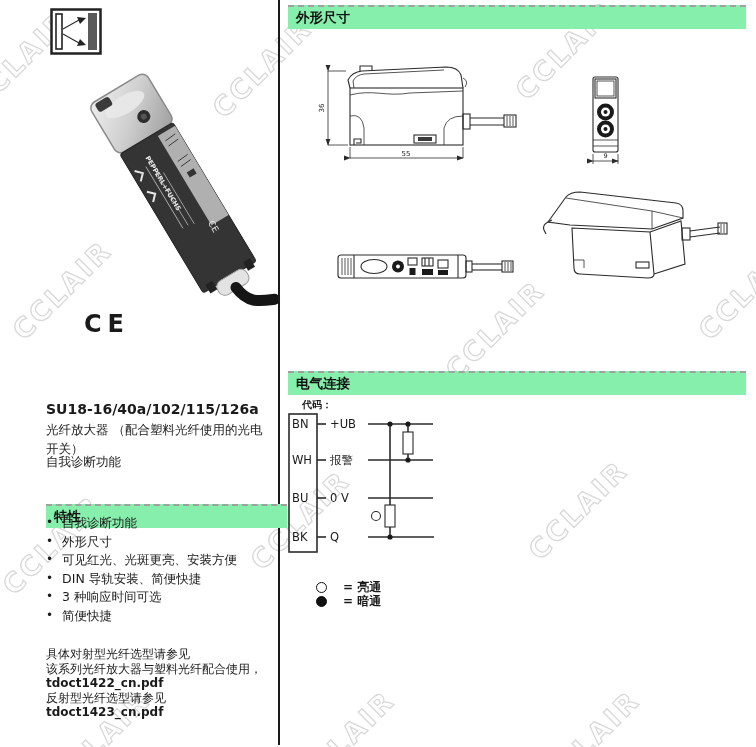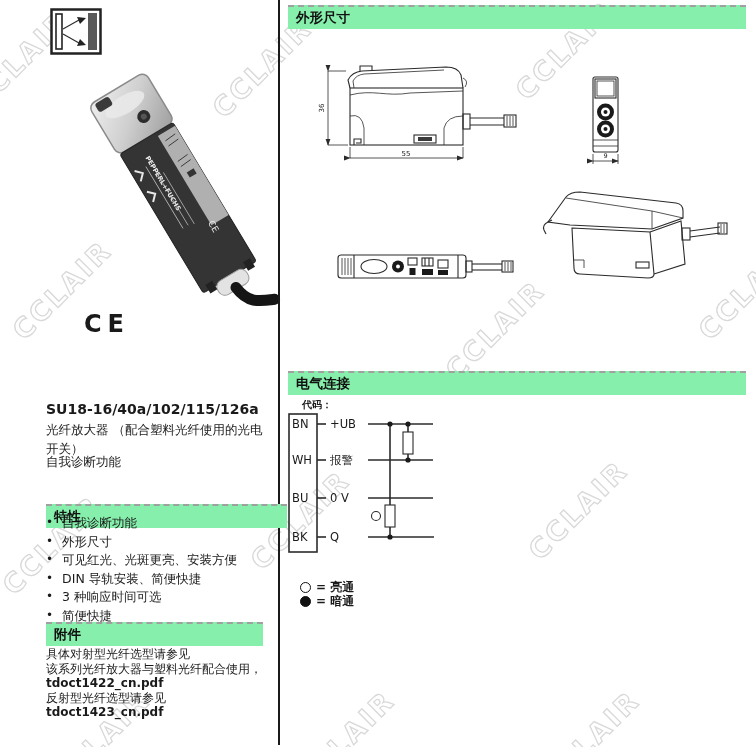--- a/index.html
+++ b/index.html
@@ -18,21 +18,21 @@
   .model-number{position:absolute;z-index:2;font-size:14px;font-weight:bold;}
   .body-text{position:absolute;z-index:2;font-size:12.5px;line-height:19px;}
   .features{position:absolute;z-index:2;left:46px;top:514px;width:220px;margin:0;padding:0;list-style:none;}
   .features li{display:flex;gap:9px;height:18.5px;font-size:12.5px;line-height:17px;}
   .features .blt{font-size:12px;line-height:17px;}
   .acc{position:absolute;z-index:2;left:46px;top:647px;width:224px;font-size:12px;line-height:14.6px;}
   .acc .bold{font-weight:bold;}
   .ce-mark{position:absolute;z-index:2;left:84px;top:310px;font-size:24px;font-weight:600;
            letter-spacing:6px;font-family:"DejaVu Sans",sans-serif;}
   .code-label{position:absolute;z-index:2;left:302px;top:398px;font-size:10px;font-weight:600;}
-  .legend-row{position:absolute;z-index:2;display:flex;align-items:center;gap:5px;left:300px;text-align:right;}
+  .legend-row{position:absolute;z-index:2;display:flex;align-items:center;gap:16px;left:316px;text-align:right;}
   .legend-sym{width:9px;height:9px;border:1.6px solid #111;border-radius:50%;box-sizing:content-box;}
   .legend-sym.filled{background:#111;}
   .legend-row .txt{font-size:12px;font-weight:600;}
   svg{position:absolute;z-index:2;overflow:visible;}
   svg text{font-family:"DejaVu Sans","Liberation Sans",sans-serif;}
   .ln{stroke:#2b2b2b;stroke-width:1.1;fill:none;}
   .ln2{stroke:#2b2b2b;stroke-width:1.6;fill:none;}
   .thin{stroke:#2b2b2b;stroke-width:0.8;fill:none;}
 </style>
 </head>
@@ -134,21 +134,20 @@
     <li>
         <span class="blt">•</span>
         <span>3 种响应时间可选</span>
       </li>
     <li>
         <span class="blt">•</span>
         <span>简便快捷</span>
       </li>
   </ul>
 
-  <div class="hbar" style="left:46px;top:622px;width:217px">附件</div>
   <div class="acc">
     <div>具体对射型光纤选型请参见</div>
     <div>该系列光纤放大器与塑料光纤配合使用，</div>
     <div class="bold">tdoct1422_cn.pdf</div>
     <div>反射型光纤选型请参见</div>
     <div class="bold">tdoct1423_cn.pdf</div>
   </div>
 
   <div class="hbar" style="left:288px;top:5px;width:458px">外形尺寸</div>
 

